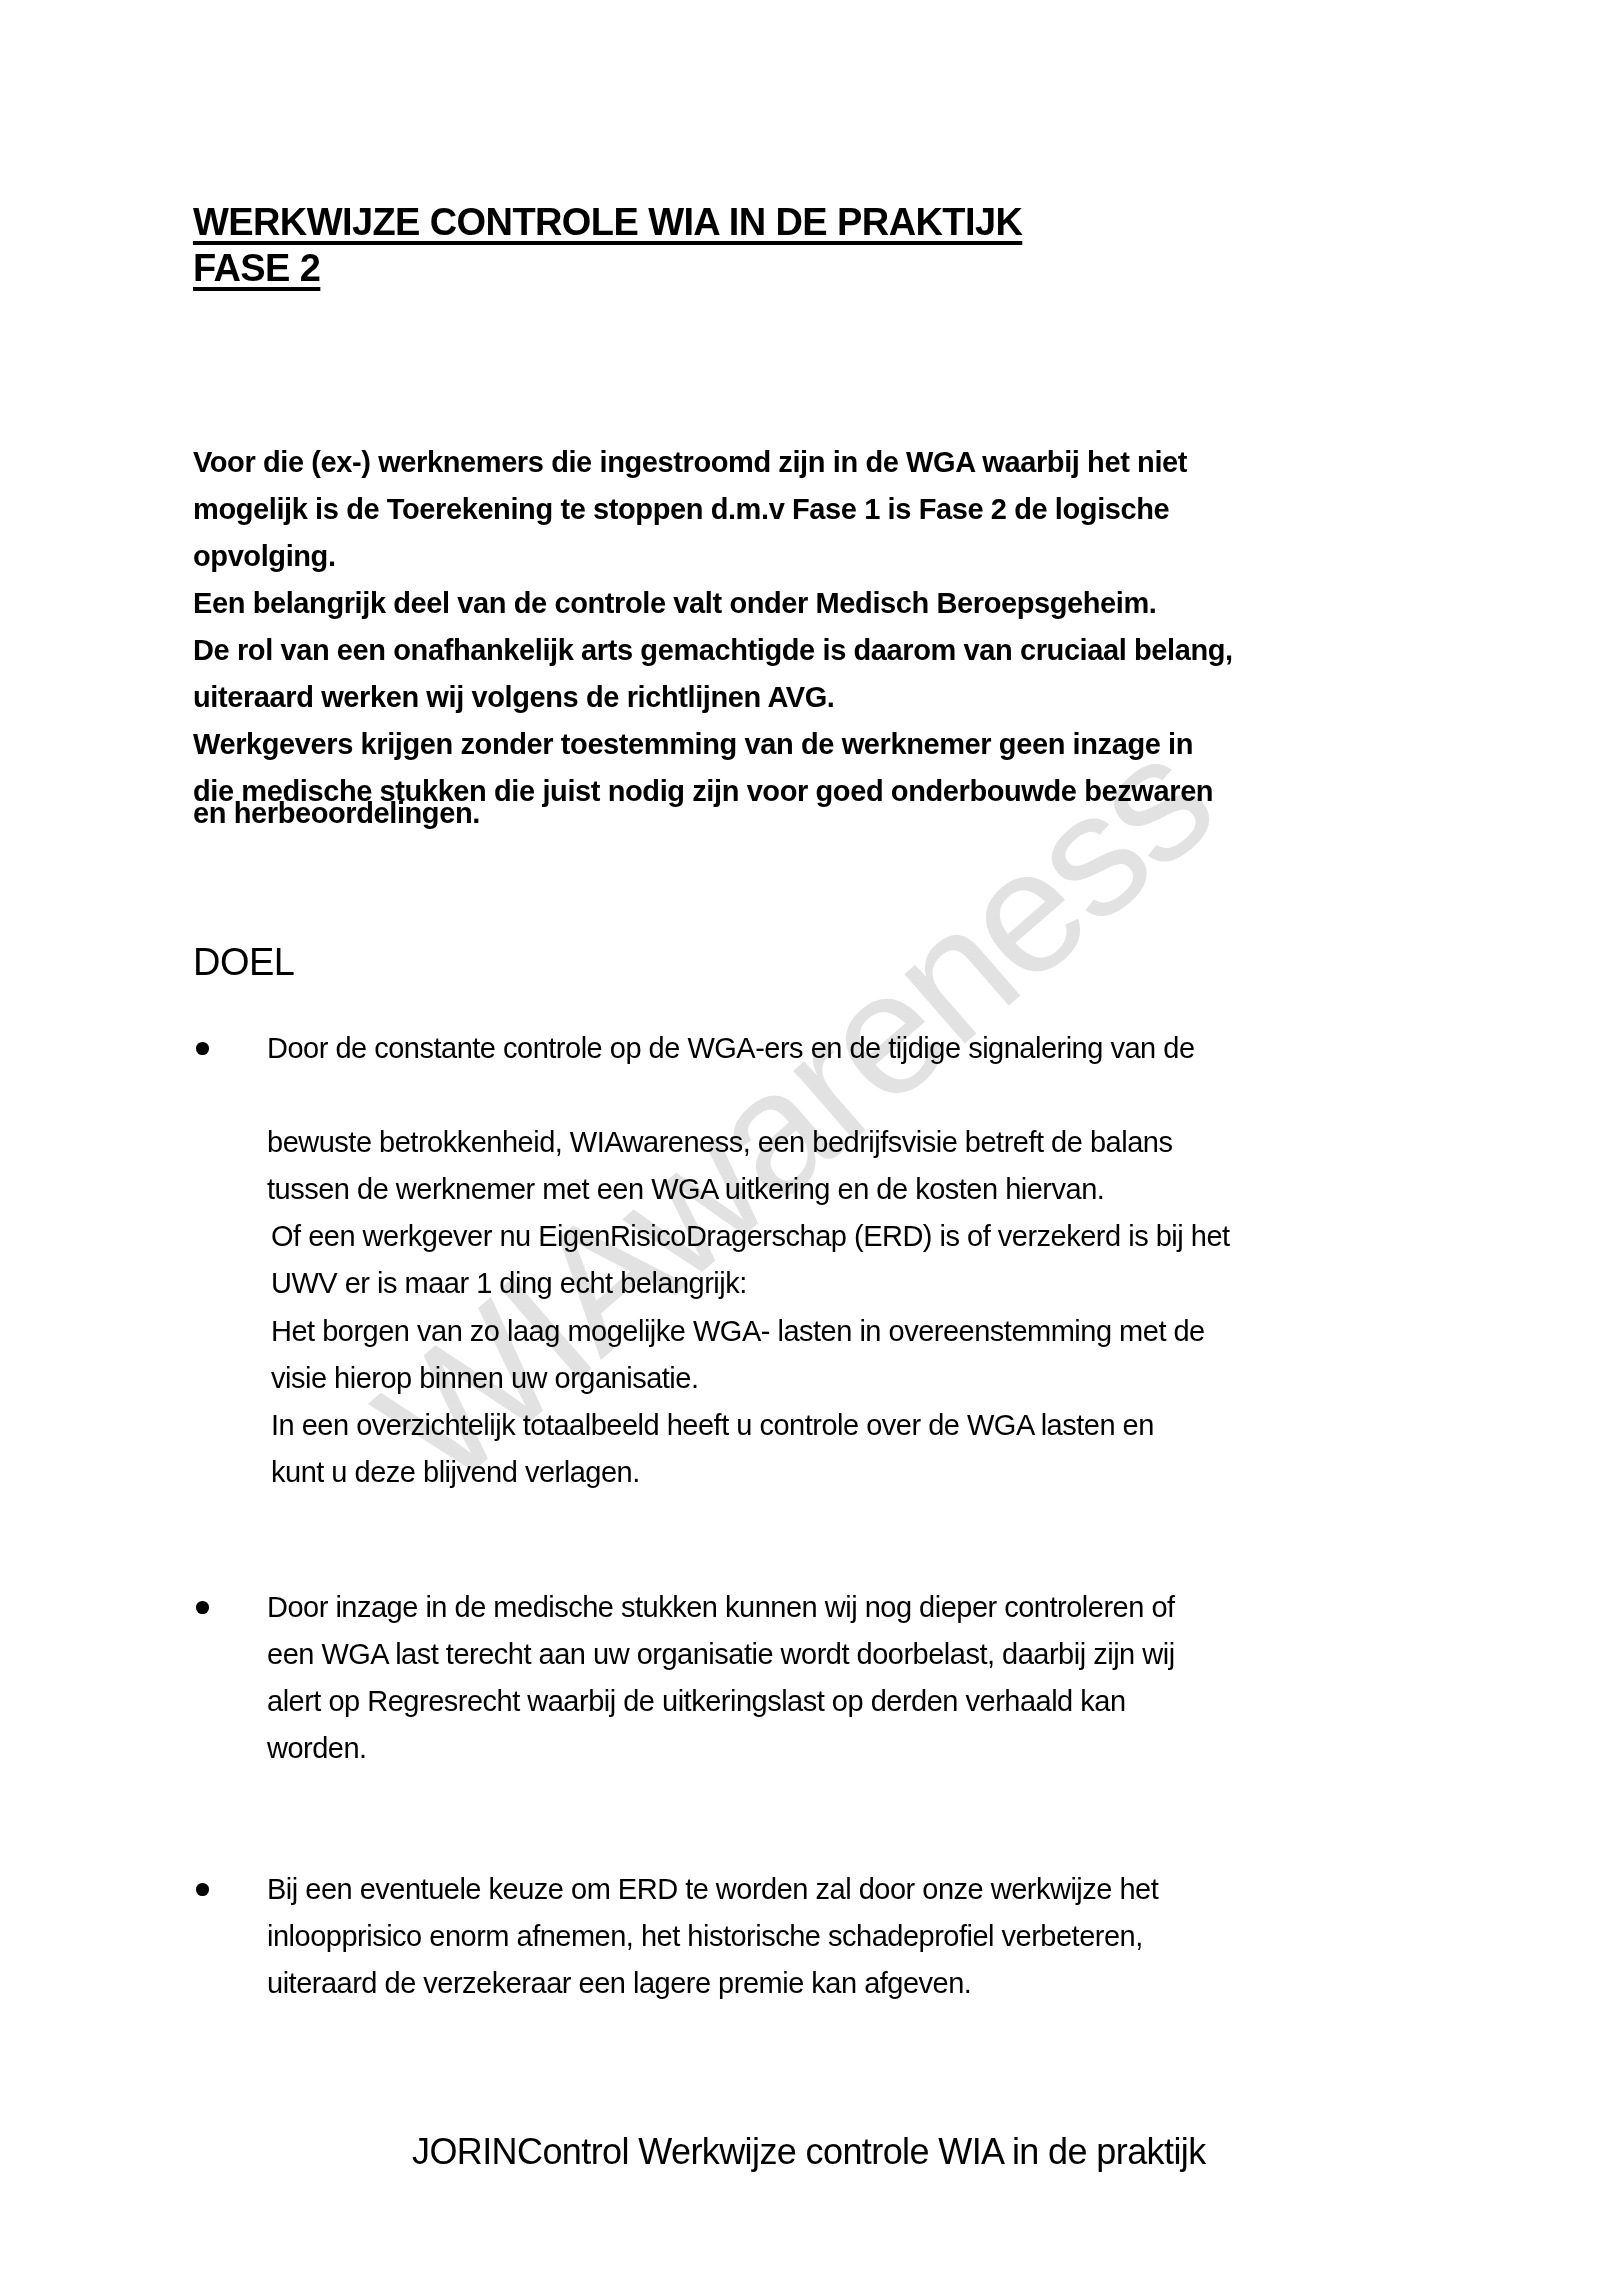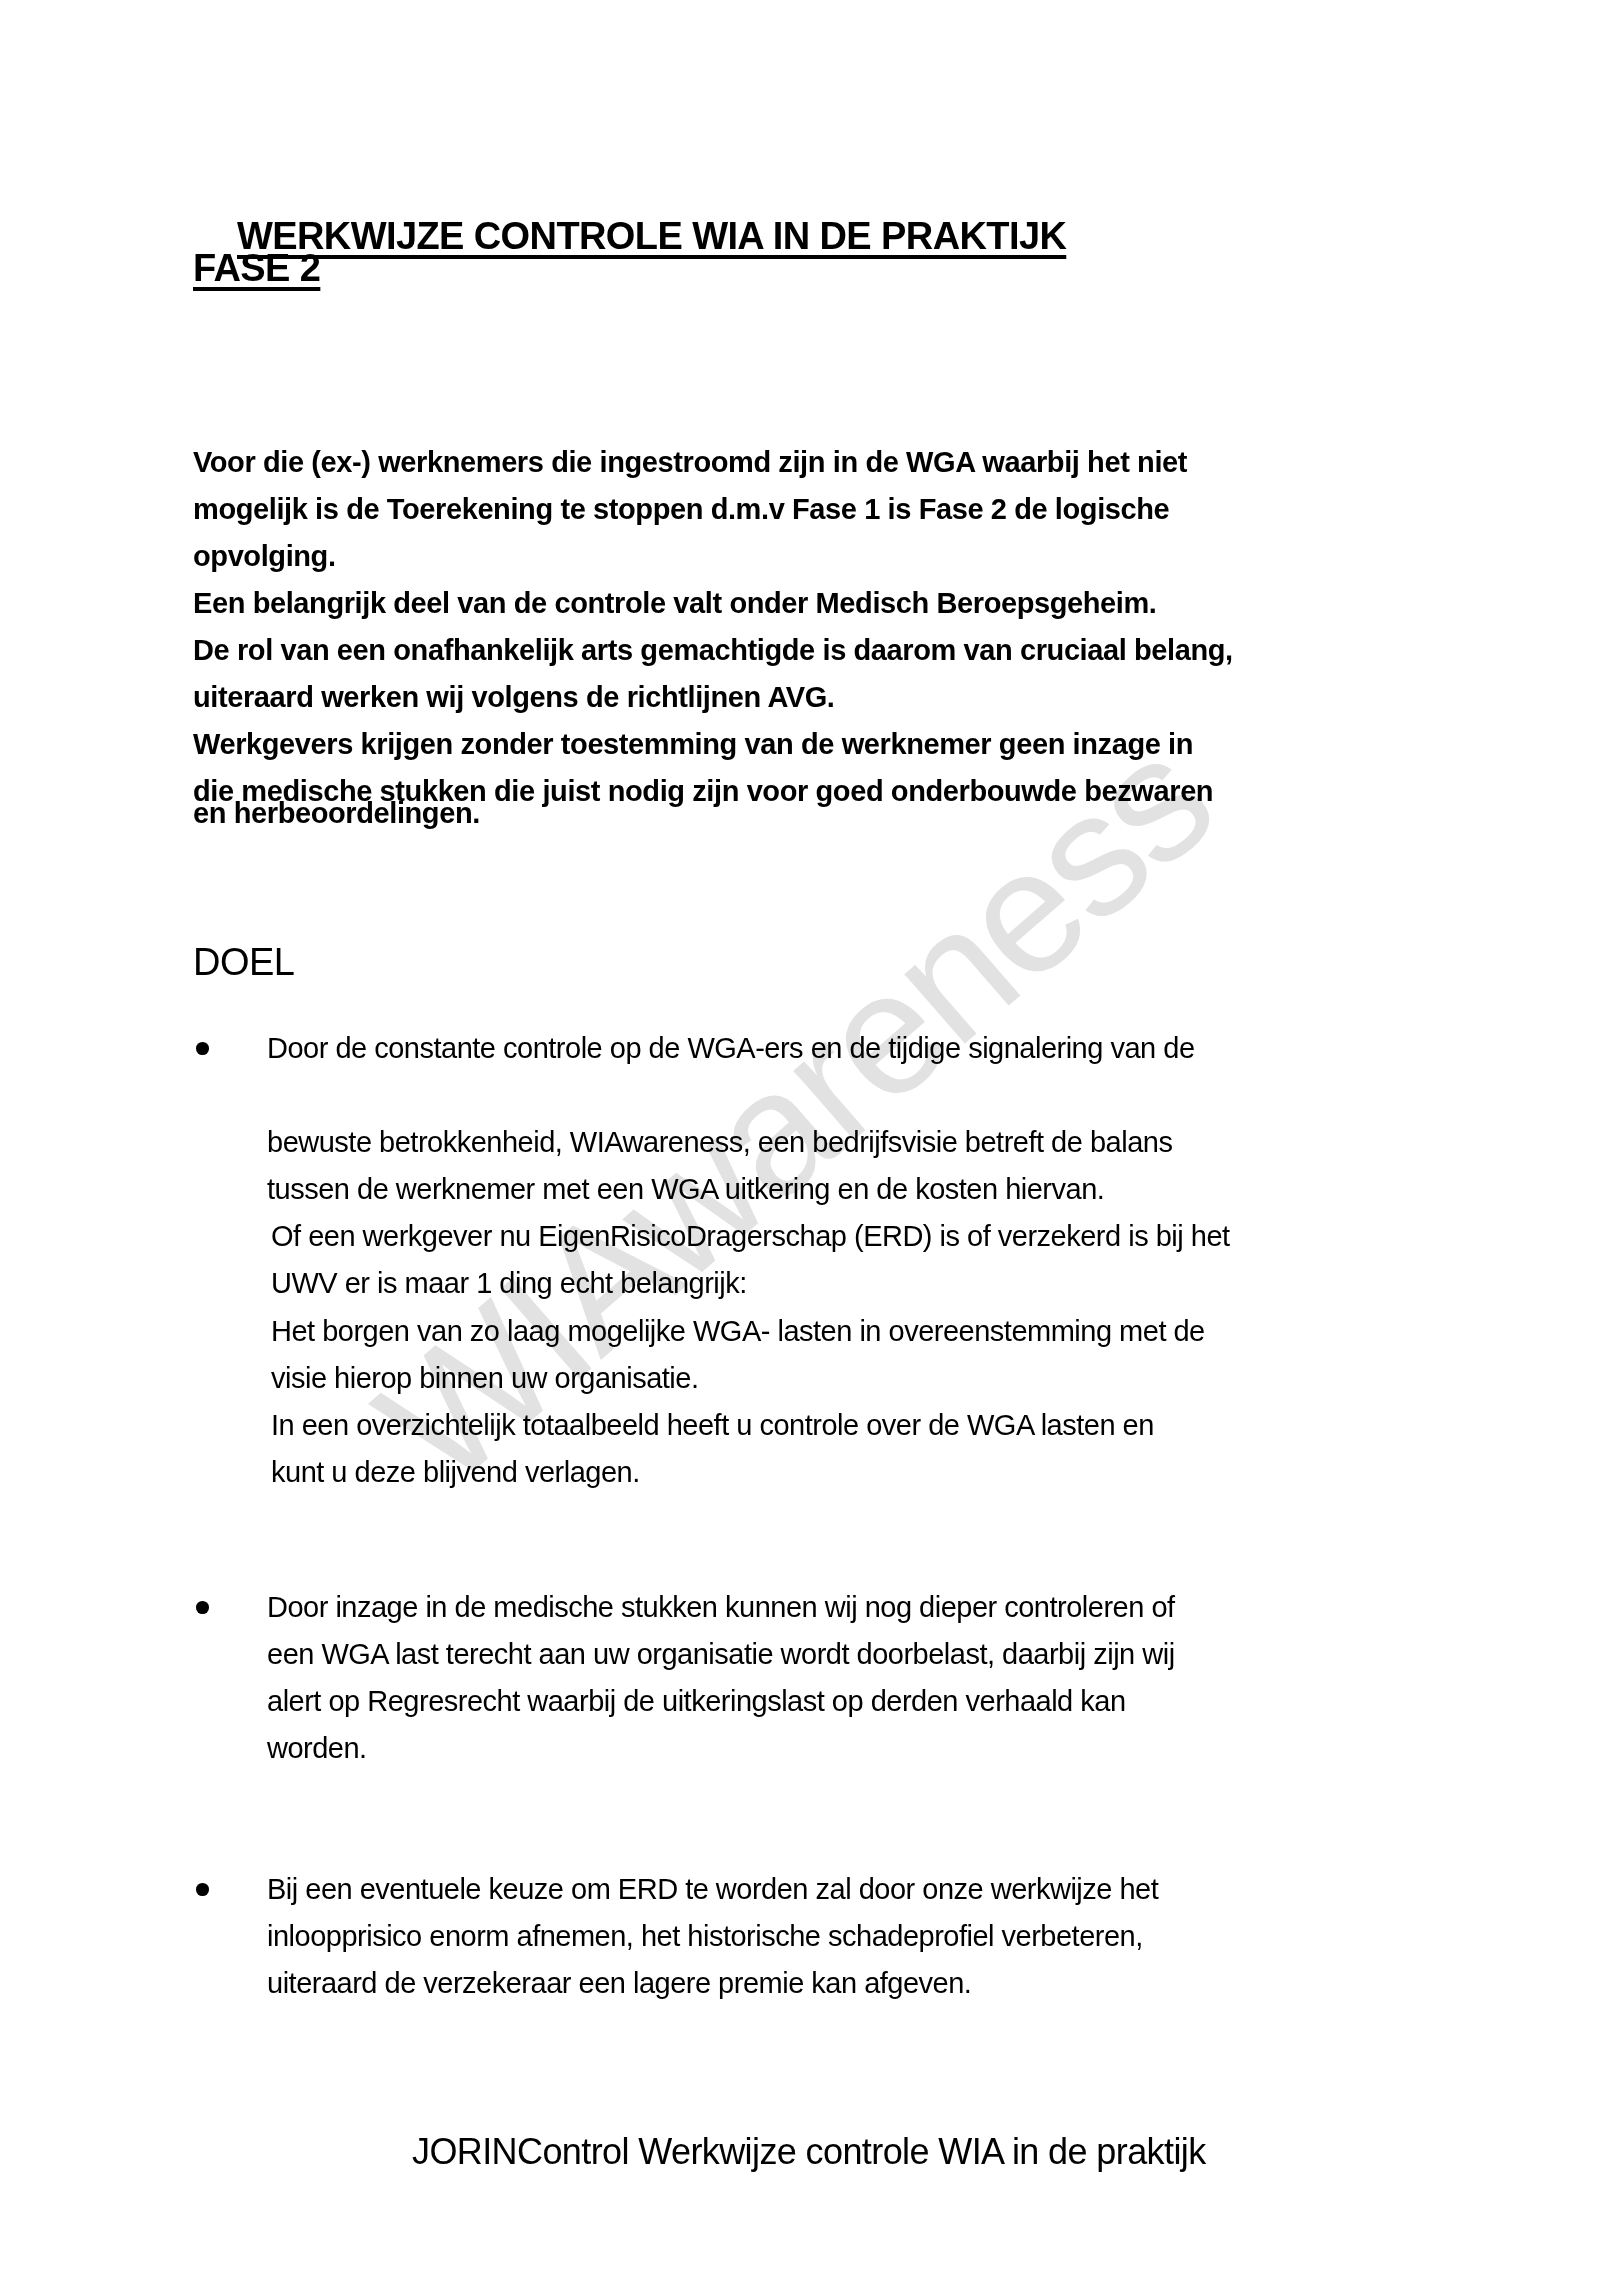--- a/index.html
+++ b/index.html
@@ -13,21 +13,21 @@
     font-family: "Liberation Sans", sans-serif;
     font-size: 174px; color: #e2e2e2; white-space: nowrap;
     letter-spacing: -3.9px; transform-origin: center center;
     z-index: 0; user-select: none;
   }
 
   .line { position: absolute; white-space: nowrap; z-index: 1; }
 
   .title { left: 193px; font-size: 38px; font-weight: bold; letter-spacing: -0.6px;
            text-decoration: underline; text-decoration-thickness: 3.9px; text-underline-offset: 5.9px; }
-  .title.t1 { top: 215px; margin-left: 44px; }
+  .title.t1 { top: 201px; }
   .title.t2 { top: 247px; }
 
   .intro { left: 193px; font-size: 29px; font-weight: bold; letter-spacing: -0.4px; line-height: 47px; }
 
   .heading { left: 193px; top: 941px; font-size: 38px; letter-spacing: -0.5px;
              text-decoration-thickness: 2.9px; text-underline-offset: 4.9px; }
 
   .bullet-dot { position: absolute; left: 196px; width: 12.7px; height: 12.7px; border-radius: 50%; background: #000; z-index: 1; }
 
   .body { left: 243px; font-size: 29px; letter-spacing: -0.5px; line-height: 47px; margin-left: 24px; }

